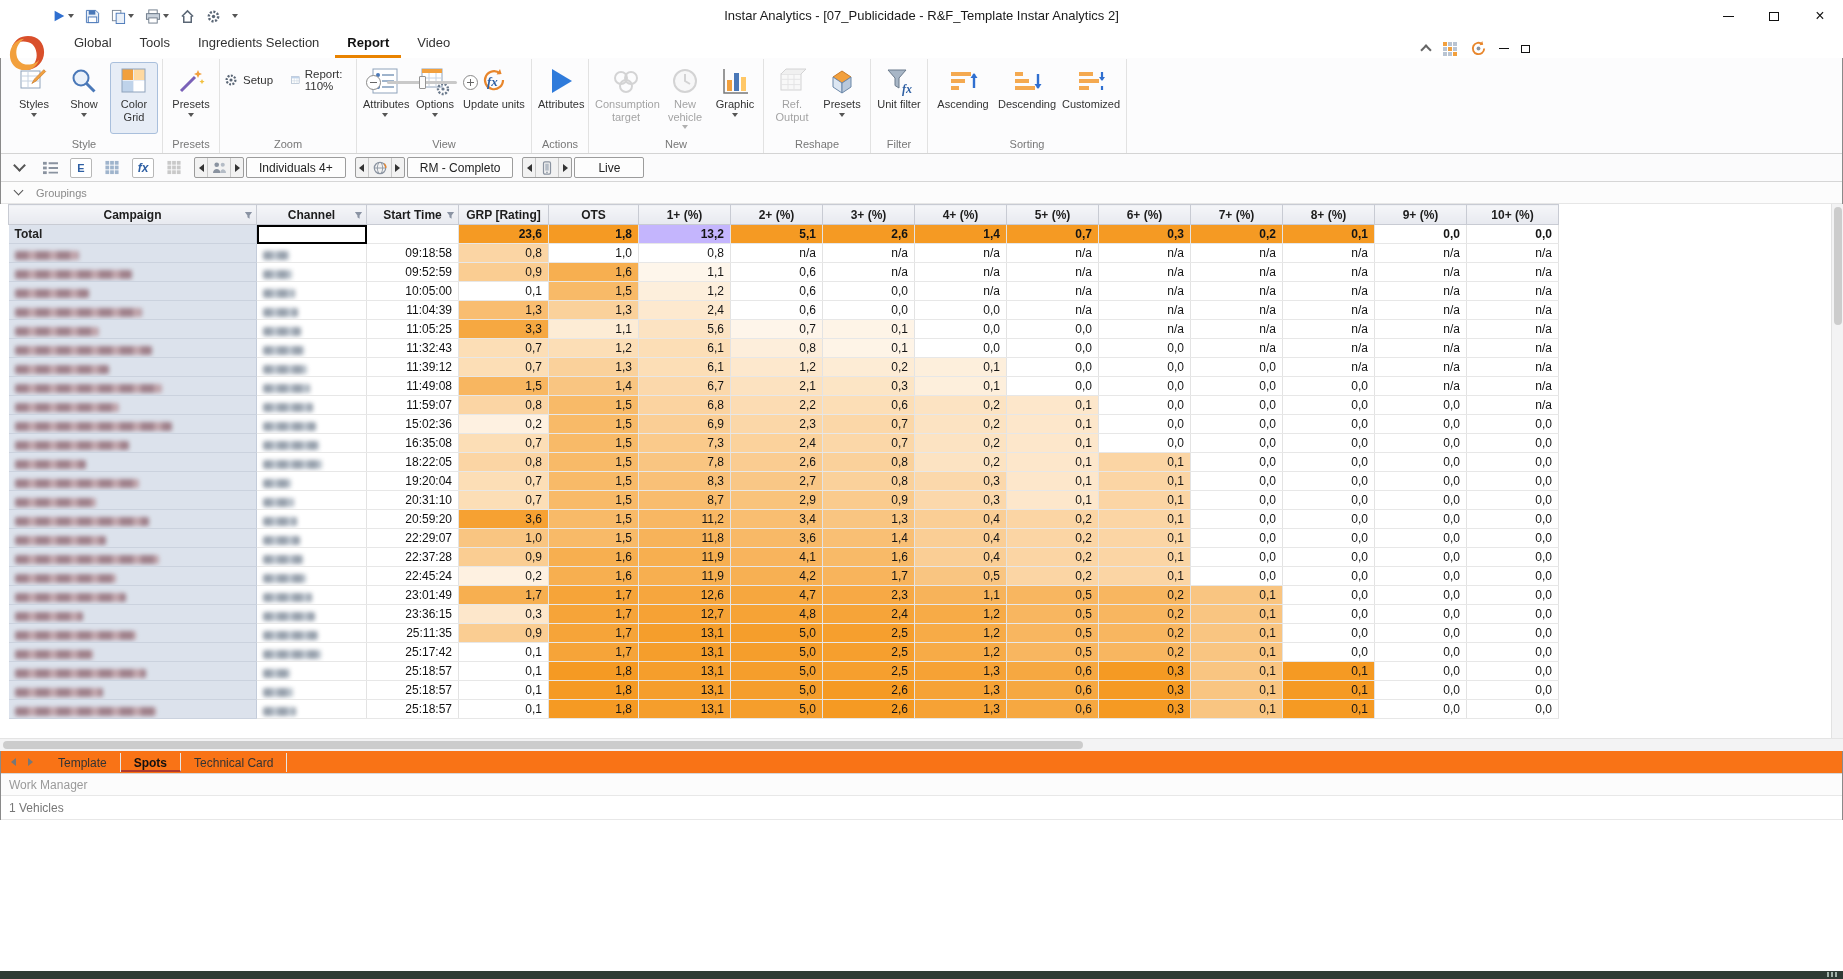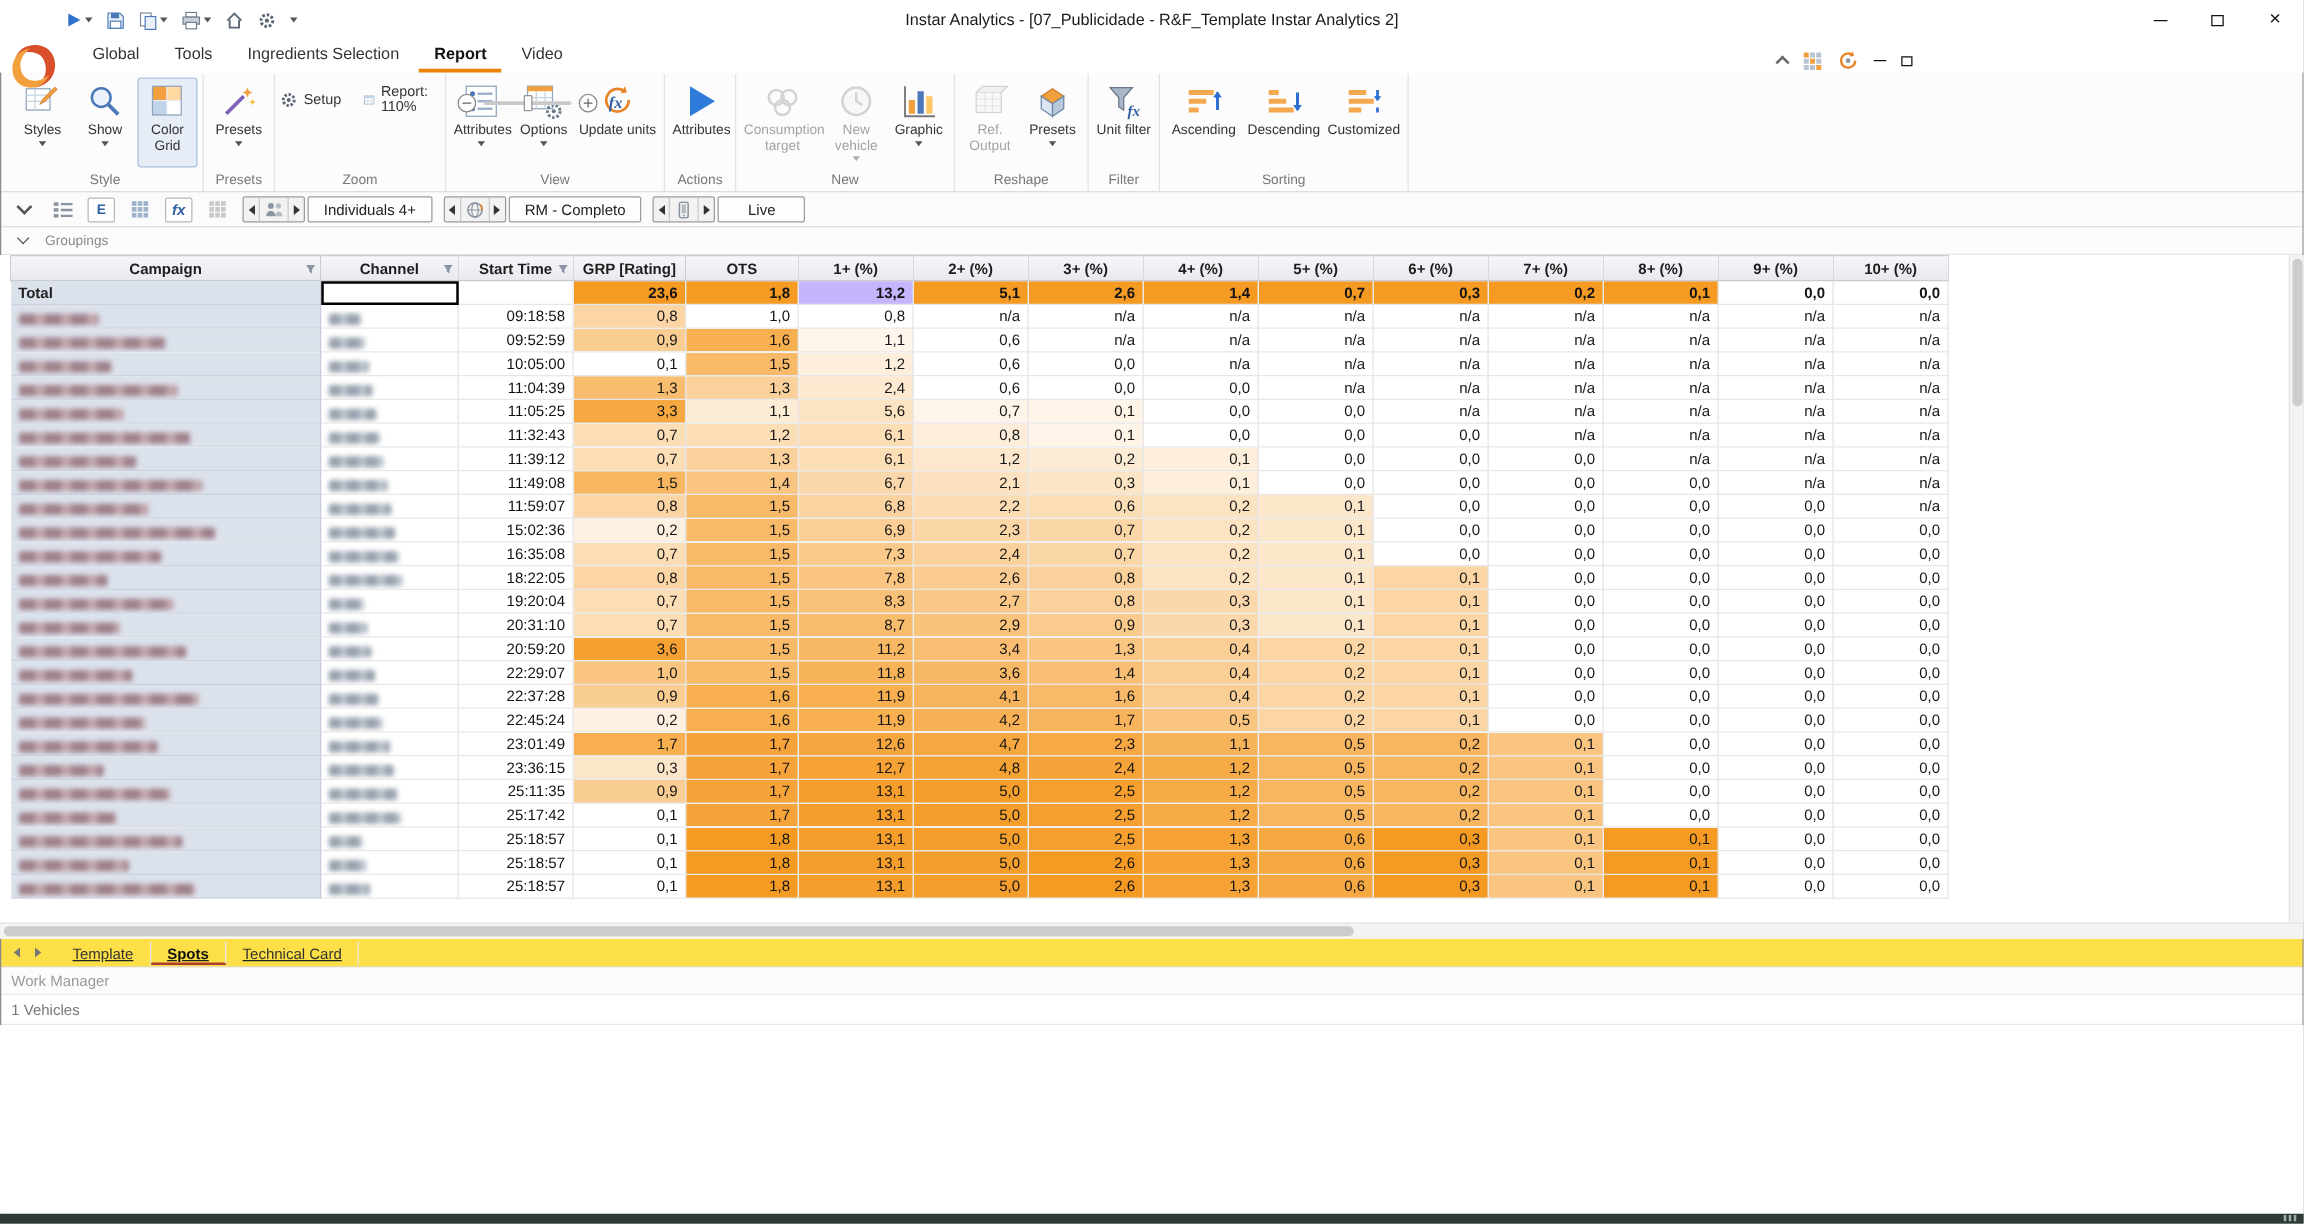--- a/index.html
+++ b/index.html
@@ -82,21 +82,21 @@
   tr.total td.chan { outline:2px solid #000; outline-offset:-2px; background:#fff; }
   .blurbar { height:9px; border-radius:2px; filter:blur(2px); opacity:.85; margin-top:5px; }
   .blur-camp { background:repeating-linear-gradient(90deg,#95707a 0 13px,#bb9aa0 13px 21px); }
   .blur-chan { background:repeating-linear-gradient(90deg,#85909e 0 9px,#aeb8c2 9px 15px); }
   .vscroll { position:absolute; right:0; top:0; bottom:0; width:12px; background:#F3F3F4; border-left:1px solid #E2E2E2; }
   .vthumb { position:absolute; top:3px; left:1.5px; width:8px; height:118px; background:#CCCCCC; border-radius:4px; }
 
   
   .hscroll { height:13px; background:#F3F3F4; border-top:1px solid #E4E4E4; position:relative; flex:0 0 auto; }
   .hthumb { position:absolute; left:3px; top:2px; width:1080px; height:8px; background:#CCCCCC; border-radius:4px; }
-  .tabsbar { height:23px; display:flex; align-items:center; padding-left:6px; border-bottom:1px solid #D8D8D8; background:#fde047; flex:0 0 auto;text-decoration:underline; }
+  .tabsbar { height:23px; display:flex; align-items:center; padding-left:6px; border-bottom:1px solid #D8D8D8; background:#f97316; flex:0 0 auto; }
   .tabnav { display:flex; gap:3px; margin-right:8px; }
   .tabnav .tn { width:14px; height:15px; display:flex; align-items:center; justify-content:center; cursor:pointer; }
   .tn .tri-l, .tn .tri-r { border-top-width:4px; border-bottom-width:4px; border-left-width:5px; border-right-width:5px; border-right-color:#777; border-left-color:#777; }
   .ftab { padding:3px 13px 2px; font-size:12px; color:#333; cursor:pointer; border-right:1px solid #E6E6E6; }
   .ftab.active { font-weight:bold; color:#111; border-bottom:2px solid #B03A2E; padding-bottom:0; }
   .workmanager { height:22px; display:flex; align-items:center; padding-left:9px; font-size:12px; color:#9a9a9a; border-bottom:1px solid #E8E8E8; background:#FCFCFC; flex:0 0 auto; }
   .statusrow { height:24px; display:flex; align-items:center; padding-left:9px; font-size:12px; color:#777; border-bottom:1px solid #E8E8E8; background:#FFF; flex:0 0 auto; }
   .filler { flex:1 1 auto; background:#fff; position:relative; }
   .bottomstrip { height:8px; background:#2E3B35; flex:0 0 auto; position:relative; }
   .grip { position:absolute; right:6px; top:1px; display:flex; gap:2px; }

